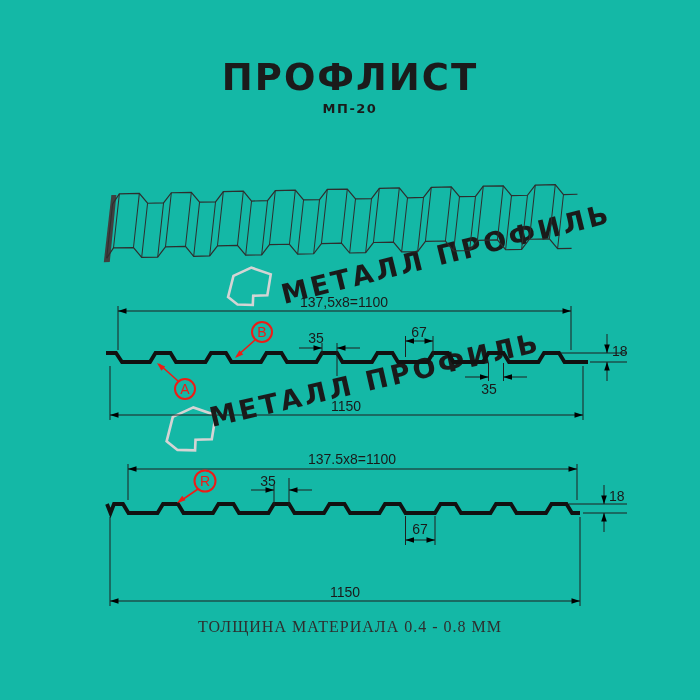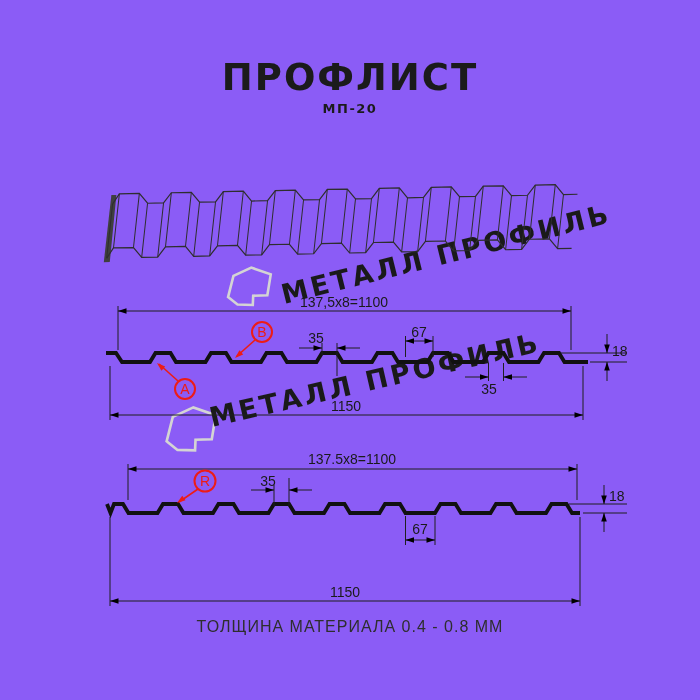--- a/index.html
+++ b/index.html
@@ -1,26 +1,26 @@
 <!DOCTYPE html>
 <html><head>
 <meta charset="utf-8">
 <style>
   html,body{margin:0;padding:0;background:#ffffff;}
-  .page{position:relative;width:700px;height:700px;background:#8b5cf6;overflow:hidden;
+  .page{position:relative;width:700px;height:700px;background:#14b8a6;overflow:hidden;
         font-family:"Liberation Sans",sans-serif;}
   .title{position:absolute;top:56px;left:0;width:700px;text-align:center;
          font-size:37px;font-weight:700;letter-spacing:2px;color:#1b1b1b;
          font-family:"DejaVu Sans",sans-serif;}
   .subtitle{position:absolute;top:101px;left:0;width:700px;text-align:center;
          font-size:13px;font-weight:600;letter-spacing:1.5px;color:#1b1b1b;
          font-family:"DejaVu Sans",sans-serif;}
   .footer{position:absolute;top:618px;left:0;width:700px;text-align:center;
          font-size:16px;font-weight:500;letter-spacing:1px;color:#2e2e2e;
-         font-family:Liberation Sans, sans-serif;}
+         font-family:Liberation Serif, serif;}
   svg{position:absolute;left:0;top:0;}
   svg text{font-family:"Liberation Sans",sans-serif;font-size:14px;fill:#1a1a1a;}
   text.red{fill:#ed1c16;font-size:14px;}
   .thinln{stroke:#1f1f1f;stroke-width:1;fill:none;}
   .profile{stroke:#111;stroke-width:3.8;fill:none;stroke-linejoin:miter;}
   .sheetln{stroke:#2e2e2e;stroke-width:1.2;fill:none;}
   .conn{stroke:#2e2e2e;stroke-width:1;fill:none;}
   .redln{stroke:#ed1c16;stroke-width:1.6;fill:none;}
   .wmtext{font-family:"DejaVu Sans",sans-serif;font-weight:700;font-size:27px;
           letter-spacing:3px;}

